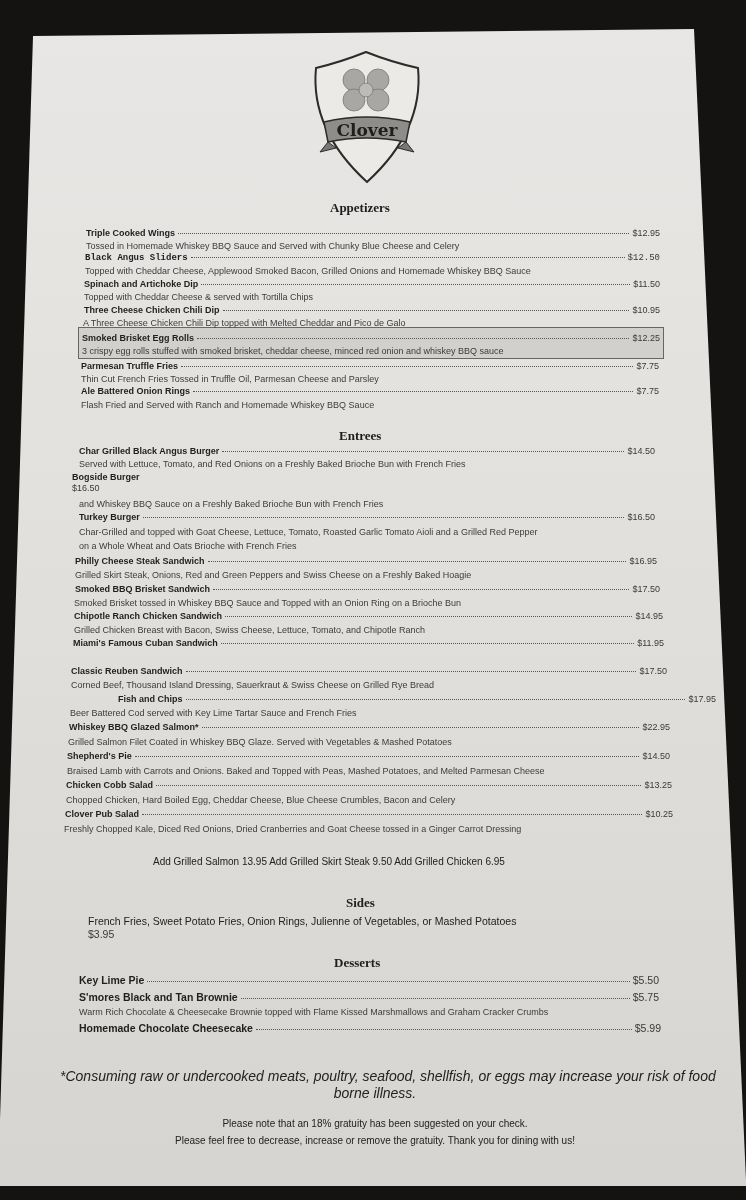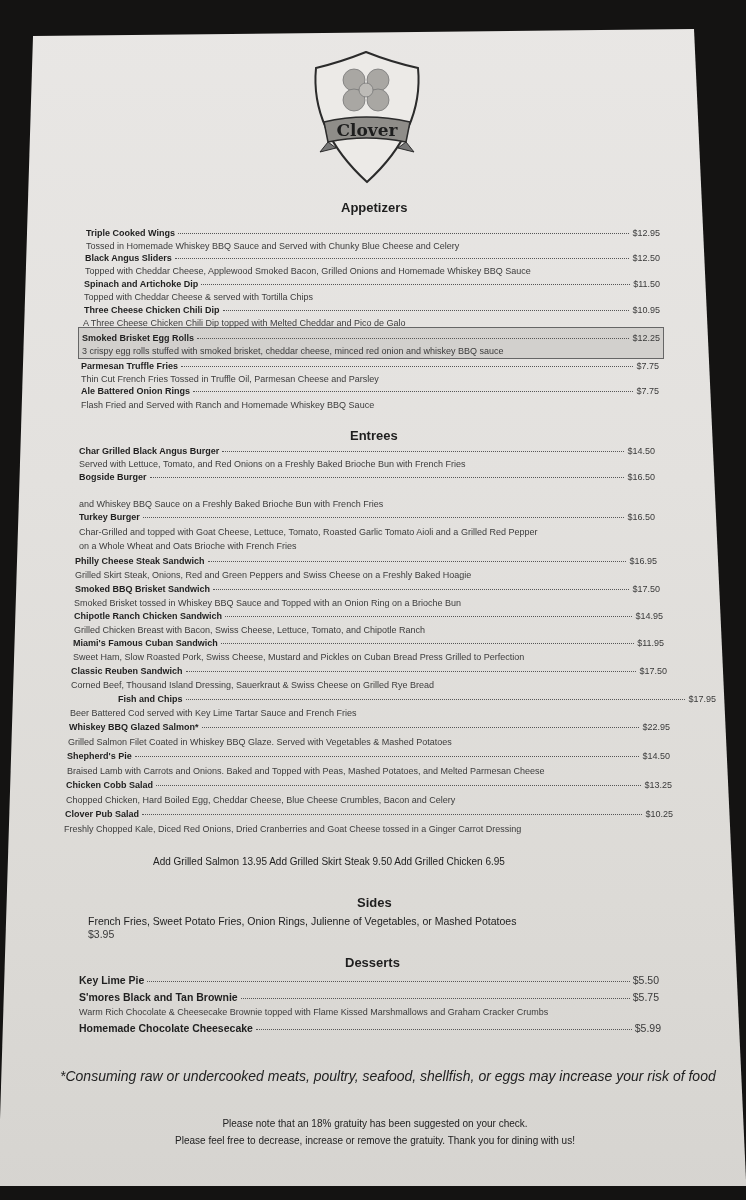--- a/index.html
+++ b/index.html
@@ -13,21 +13,21 @@
     position: absolute; left: 0; top: 0; width: 746px; height: 1200px;
     background: linear-gradient(180deg, #e9e7e5 0%, #e3e1de 40%, #dcdad6 75%, #d6d4d0 100%);
     clip-path: polygon(33px 36px, 694px 29px, 746px 1180px, 746px 1186px, 0px 1186px, 0px 1120px);
   }
   .content { position: absolute; left: 0; top: 0; width: 708px; height: 1200px; color: #2a2a2a; }
 
   .logo { position: absolute; left: 306px; top: 50px; width: 122px; height: 136px; }
 
   .section-title {
     position: absolute; font-weight: bold; font-size: 13px; color: #1e1e1e;
-    font-family: Liberation Sans, sans-serif; white-space: nowrap; margin-left: 11px;
+    font-family: Liberation Serif, serif; white-space: nowrap;
   }
   .row { position: absolute; white-space: nowrap; font-family: "Liberation Sans", sans-serif; }
   .item { display: flex; align-items: baseline; font-size: 9px; }
   .item .name { font-weight: bold; color: #1f1f1f; }
   .item .leader { flex: 1; border-bottom: 1px dotted #555; margin: 0 3px; height: 0; transform: translateY(-2px); }
   .item .price { color: #3a3a3a; font-size: 9px; }
   .desc { font-size: 9px; color: #3c3c3c; }
 
   .highlight-box {
     position: absolute; left: 78px; top: 327px; width: 584px; height: 30px;
@@ -67,21 +67,21 @@
 
   <div class="highlight-box"></div>
 
   <div class="row item" style="left:86px; top:228px; width:574px;">
     <span class="name">Triple Cooked Wings</span>
       <span class="leader"></span>
       <span class="price">$12.95</span>
   </div>
   <div class="row desc" style="left:86px; top:241px;">Tossed in Homemade Whiskey BBQ Sauce and Served with Chunky Blue Cheese and Celery</div>
 
-  <div class="row item" style="left:85px; top:253px; width:575px;">
+  <div class="row item" style="left:85px; top:253px; width:575px;font-family:Liberation Mono, monospace;">
     <span class="name">Black Angus Sliders</span>
       <span class="leader"></span>
       <span class="price">$12.50</span>
   </div>
   <div class="row desc" style="left:85px; top:266px;">Topped with Cheddar Cheese, Applewood Smoked Bacon, Grilled Onions and Homemade Whiskey BBQ Sauce</div>
 
   <div class="row item" style="left:84px; top:279px; width:576px;">
     <span class="name">Spinach and Artichoke Dip</span>
       <span class="leader"></span>
       <span class="price">$11.50</span>
@@ -118,21 +118,21 @@
 
   <div class="section-title" style="left:339px; top:428px;">Entrees</div>
 
   <div class="row item" style="left:79px; top:446px; width:576px;">
     <span class="name">Char Grilled Black Angus Burger</span>
       <span class="leader"></span>
       <span class="price">$14.50</span>
   </div>
   <div class="row desc" style="left:79px; top:459px;">Served with Lettuce, Tomato, and Red Onions on a Freshly Baked Brioche Bun with French Fries</div>
 
-  <div class="row item" style="left:79px; top:472px; width:576px;">
+  <div class="row item" style="left:69px; top:472px; width:576px;flex-direction:column;">
     <span class="name">Bogside Burger</span>
       <span class="leader"></span>
       <span class="price">$16.50</span>
   </div>
   <div class="row desc" style="left:79px; top:499px;">and Whiskey BBQ Sauce on a Freshly Baked Brioche Bun with French Fries</div>
 
   <div class="row item" style="left:79px; top:512px; width:576px;">
     <span class="name">Turkey Burger</span>
       <span class="leader"></span>
       <span class="price">$16.50</span>
@@ -159,21 +159,20 @@
       <span class="leader"></span>
       <span class="price">$14.95</span>
   </div>
   <div class="row desc" style="left:74px; top:625px;">Grilled Chicken Breast with Bacon, Swiss Cheese, Lettuce, Tomato, and Chipotle Ranch</div>
 
   <div class="row item" style="left:73px; top:638px; width:591px;">
     <span class="name">Miami's Famous Cuban Sandwich</span>
       <span class="leader"></span>
       <span class="price">$11.95</span>
   </div>
-  <div class="row desc" style="left:73px; top:652px;">Sweet Ham, Slow Roasted Pork, Swiss Cheese, Mustard and Pickles on Cuban Bread Press Grilled to Perfection</div>
 
   <div class="row item" style="left:71px; top:666px; width:596px;">
     <span class="name">Classic Reuben Sandwich</span>
       <span class="leader"></span>
       <span class="price">$17.50</span>
   </div>
   <div class="row desc" style="left:71px; top:680px;">Corned Beef, Thousand Island Dressing, Sauerkraut &amp; Swiss Cheese on Grilled Rye Bread</div>
 
   <div class="row item" style="left:70px; top:694px; width:598px;padding-left:48px;">
     <span class="name">Fish and Chips</span>
@@ -232,16 +231,17 @@
       <span class="price">$5.75</span>
   </div>
   <div class="row desc" style="left:79px; top:1007px;">Warm Rich Chocolate &amp; Cheesecake Brownie topped with Flame Kissed Marshmallows and Graham Cracker Crumbs</div>
   <div class="row item dessert" style="left:79px; top:1022px; width:582px;">
     <span class="name">Homemade Chocolate Cheesecake</span>
       <span class="leader"></span>
       <span class="price">$5.99</span>
   </div>
 
   <div class="row note-italic center" style="left:60px; top:1068px; width:630px;">*Consuming raw or undercooked meats, poultry, seafood, shellfish, or eggs may increase your risk of food</div>
+  <div class="row note-italic center" style="left:60px; top:1085px; width:630px;">borne illness.</div>
 
   <div class="row note center" style="left:60px; top:1118px; width:630px;">Please note that an 18% gratuity has been suggested on your check.</div>
   <div class="row note center" style="left:60px; top:1135px; width:630px;">Please feel free to decrease, increase or remove the gratuity.  Thank you for dining with us!</div>
 </div>
 
 </body></html>

